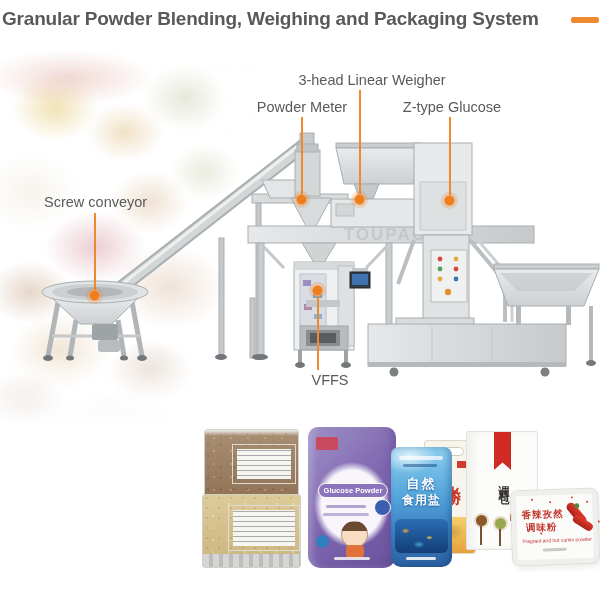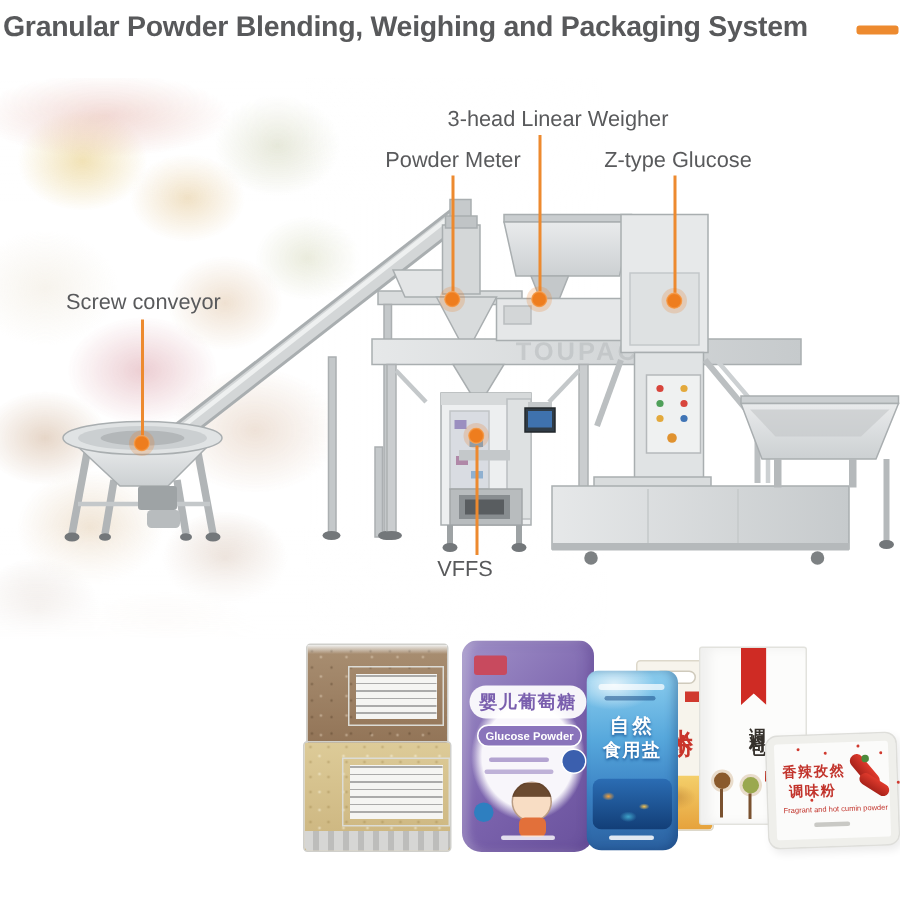--- a/index.html
+++ b/index.html
@@ -204,21 +204,21 @@
 <div class="abs mlabel centered" style="left:372px;top:72px;">3-head Linear Weigher</div>
 <div class="abs leader" style="left:359px;top:90px;height:106px;"></div>
 <div class="abs dot" style="left:354px;top:194px;"></div>
 
 <div class="abs mlabel centered" style="left:452px;top:99px;">Z-type Glucose</div>
 <div class="abs leader" style="left:449px;top:117px;height:79px;"></div>
 <div class="abs dot" style="left:444px;top:195px;"></div>
 
 <div class="abs dot" style="left:312px;top:285px;"></div>
 <div class="abs leader" style="left:317px;top:297px;height:73px;"></div>
-<div class="abs mlabel centered" style="left:310px;top:372px;">VFFS</div>
+<div class="abs mlabel centered" style="left:330px;top:372px;">VFFS</div>
 
 <div class="abs grain" style="left:204px;top:429px;width:93px;height:66px;z-index:12;
             background-image:radial-gradient(2px 2px at 3px 4px, rgba(60,40,20,.4), transparent 65%),
                              radial-gradient(2px 2px at 9px 8px, rgba(255,242,222,.5), transparent 65%),
                              linear-gradient(#a98f72,#927457);
             background-size:13px 11px,17px 13px,100% 100%;">
   <div class="abs" style="left:0;top:0;width:100%;height:6px;background:linear-gradient(#efefed,rgba(239,239,237,0));"></div>
 </div>
 <div class="abs label-card" style="left:232px;top:444px;width:54px;height:30px;z-index:13;"></div>
 
@@ -230,23 +230,20 @@
   <div class="abs" style="left:0;bottom:0;width:100%;height:13px;border-radius:0 0 3px 3px;
        background:repeating-linear-gradient(to right, #d6d6d4 0 6px, #bdbdbb 6px 10px);"></div>
 </div>
 <div class="abs label-card" style="left:228px;top:505px;width:62px;height:36px;z-index:13;"></div>
 
 <div class="abs" style="left:308px;top:427px;width:88px;height:141px;z-index:14;border-radius:10px 10px 13px 13px;
             background:radial-gradient(60% 42% at 50% 55%, #f8f6fb 0 58%, rgba(248,246,251,0) 72%),
                        linear-gradient(135deg,#a091c8,#7b63ad 55%,#69519c);
             box-shadow:inset -4px 0 8px rgba(60,30,110,.25), inset 4px 0 6px rgba(255,255,255,.25);">
   <div class="abs" style="left:8px;top:10px;width:22px;height:13px;background:#c84a5e;border-radius:2px;"></div>
-  <div class="abs" style="left:5px;top:30px;width:78px;height:22px;line-height:22px;text-align:center;
-              background:rgba(255,255,255,.93);border-radius:11px;color:#7a5fae;
-              font-size:12px;font-weight:bold;letter-spacing:1px;">婴儿葡萄糖</div>
   <div class="abs" style="left:10px;top:56px;width:68px;height:13px;line-height:13px;text-align:center;
               background:#8a74bb;border:1px solid #ffffff;border-radius:8px;color:#ffffff;
               font-size:7.5px;font-weight:bold;">Glucose Powder</div>
   <div class="abs" style="left:66px;top:72px;width:15px;height:15px;border-radius:50%;background:#3b5fae;border:1px solid #fff;"></div>
   <div class="abs" style="left:18px;top:78px;width:40px;height:3px;background:rgba(122,95,174,.55);border-radius:2px;"></div>
   <div class="abs" style="left:15px;top:86px;width:46px;height:3px;background:rgba(122,95,174,.45);border-radius:2px;"></div>
   <div class="abs" style="left:33px;top:94px;width:25px;height:25px;border-radius:50%;
               background:linear-gradient(#6b4a30 0 38%, #f8ddc4 38%);border:1px solid rgba(90,60,40,.4);"></div>
   <div class="abs" style="left:38px;top:118px;width:18px;height:13px;background:#e2703a;border-radius:4px;"></div>
   <div class="abs" style="left:8px;top:108px;width:13px;height:13px;border-radius:50%;background:#2e7fc0;"></div>

